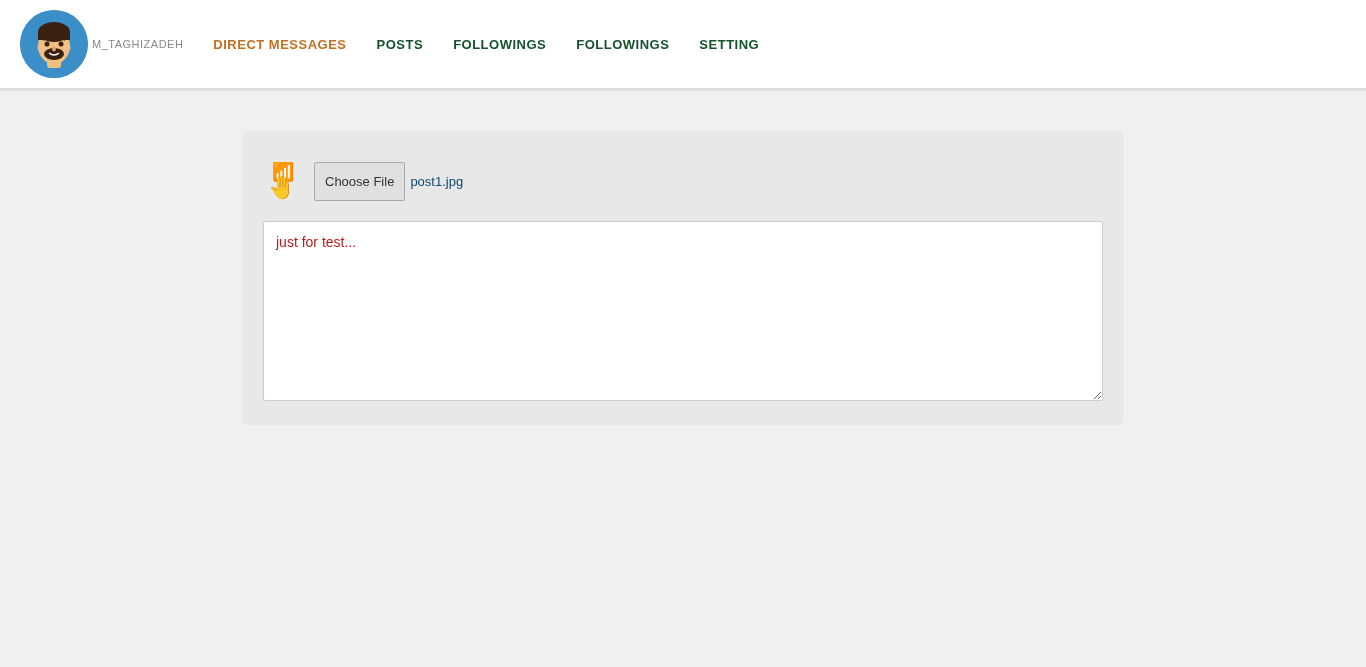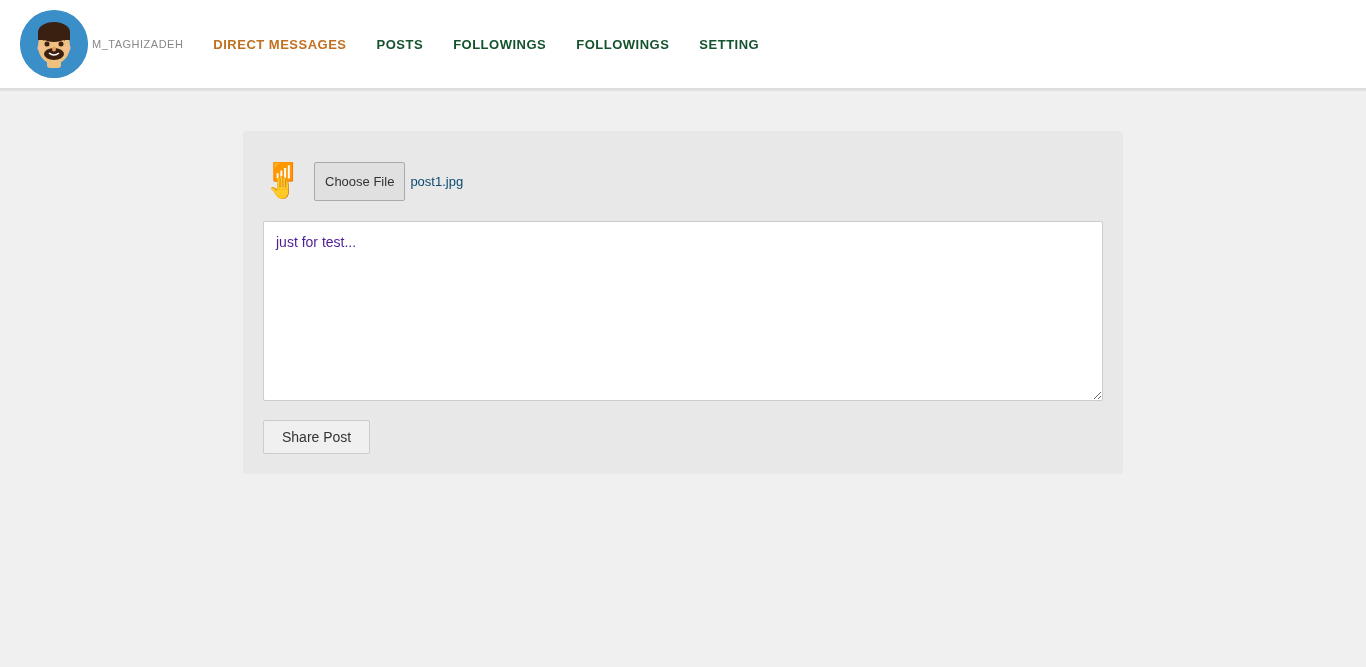--- a/index.html
+++ b/index.html
@@ -122,21 +122,21 @@
     }
 
     
     .post-textarea {
       width: 100%;
       background-color: #fff;
       border: 1px solid #ccc;
       border-radius: 2px;
       padding: 12px;
       font-size: 14px;
-      color: #4c1d95;
+      color: #b91c1c;
       height: 180px;
       resize: vertical;
       outline: none;
       font-family: Arial, sans-serif;
     }
 
     
     .share-row {
       margin-top: 15px;
       display: flex;
@@ -243,18 +243,15 @@
       <div class="file-input-wrapper">
         <button class="choose-file-btn">Choose File</button>
         <span class="file-name">post1.jpg</span>
       </div>
     </div>
 
     
     <textarea class="post-textarea" style="">just for test...</textarea>
 
     
-    <div class="share-row">
-      <button class="share-btn">Share Post</button>
-    </div>
 
   </div>
 </main>
 
 </body></html>

